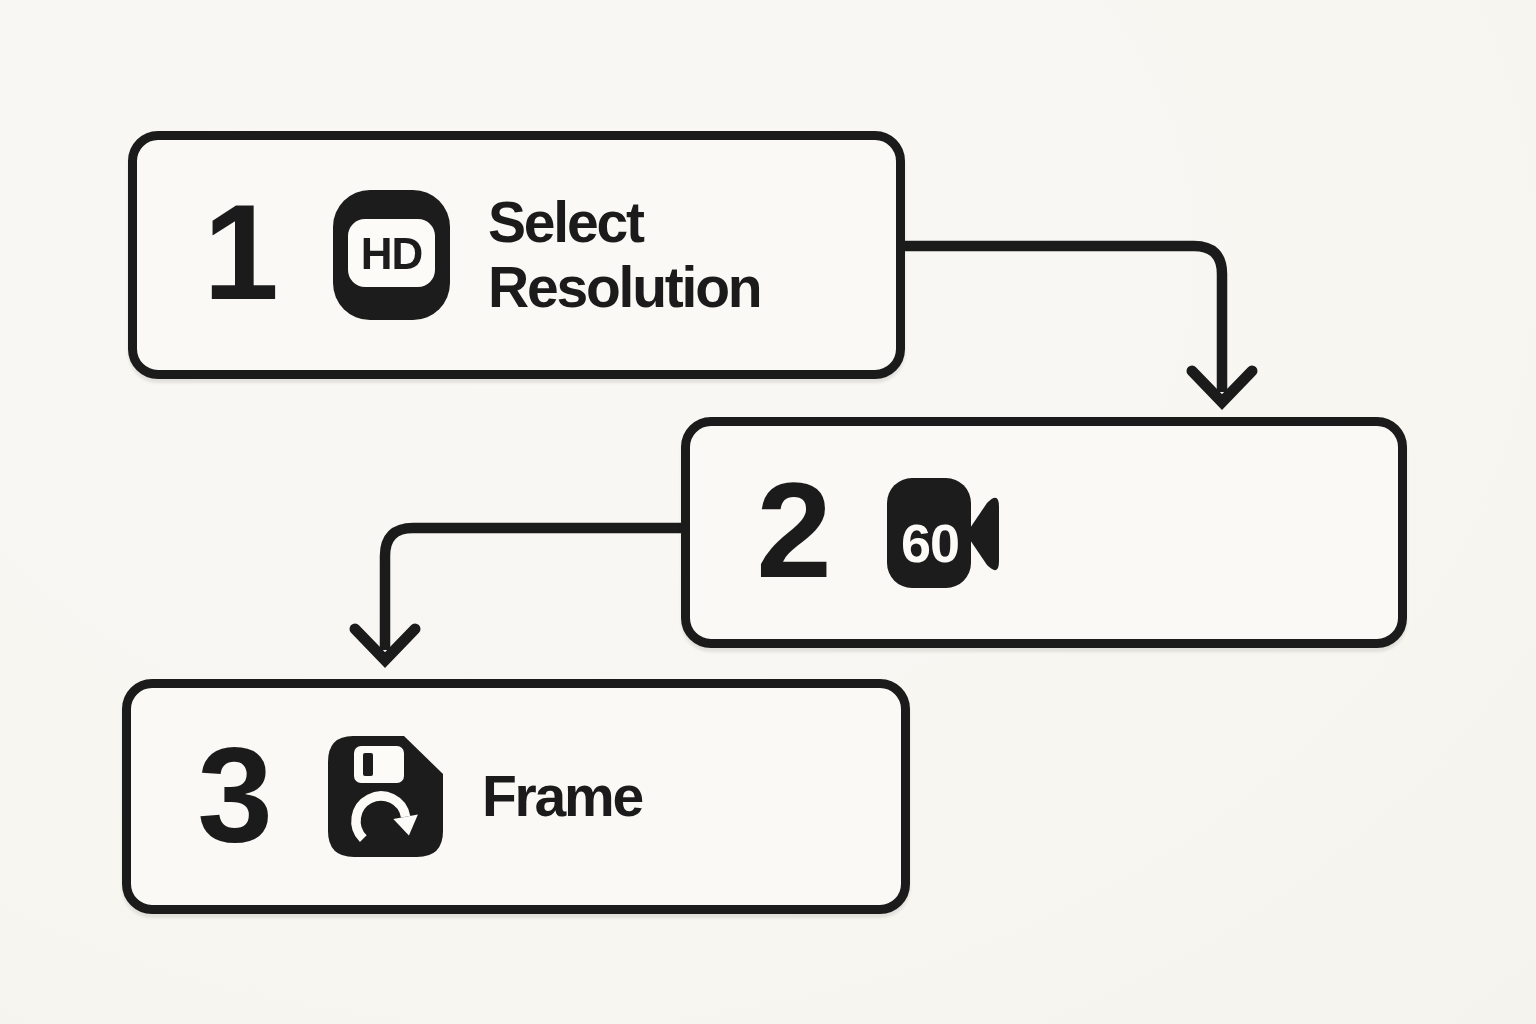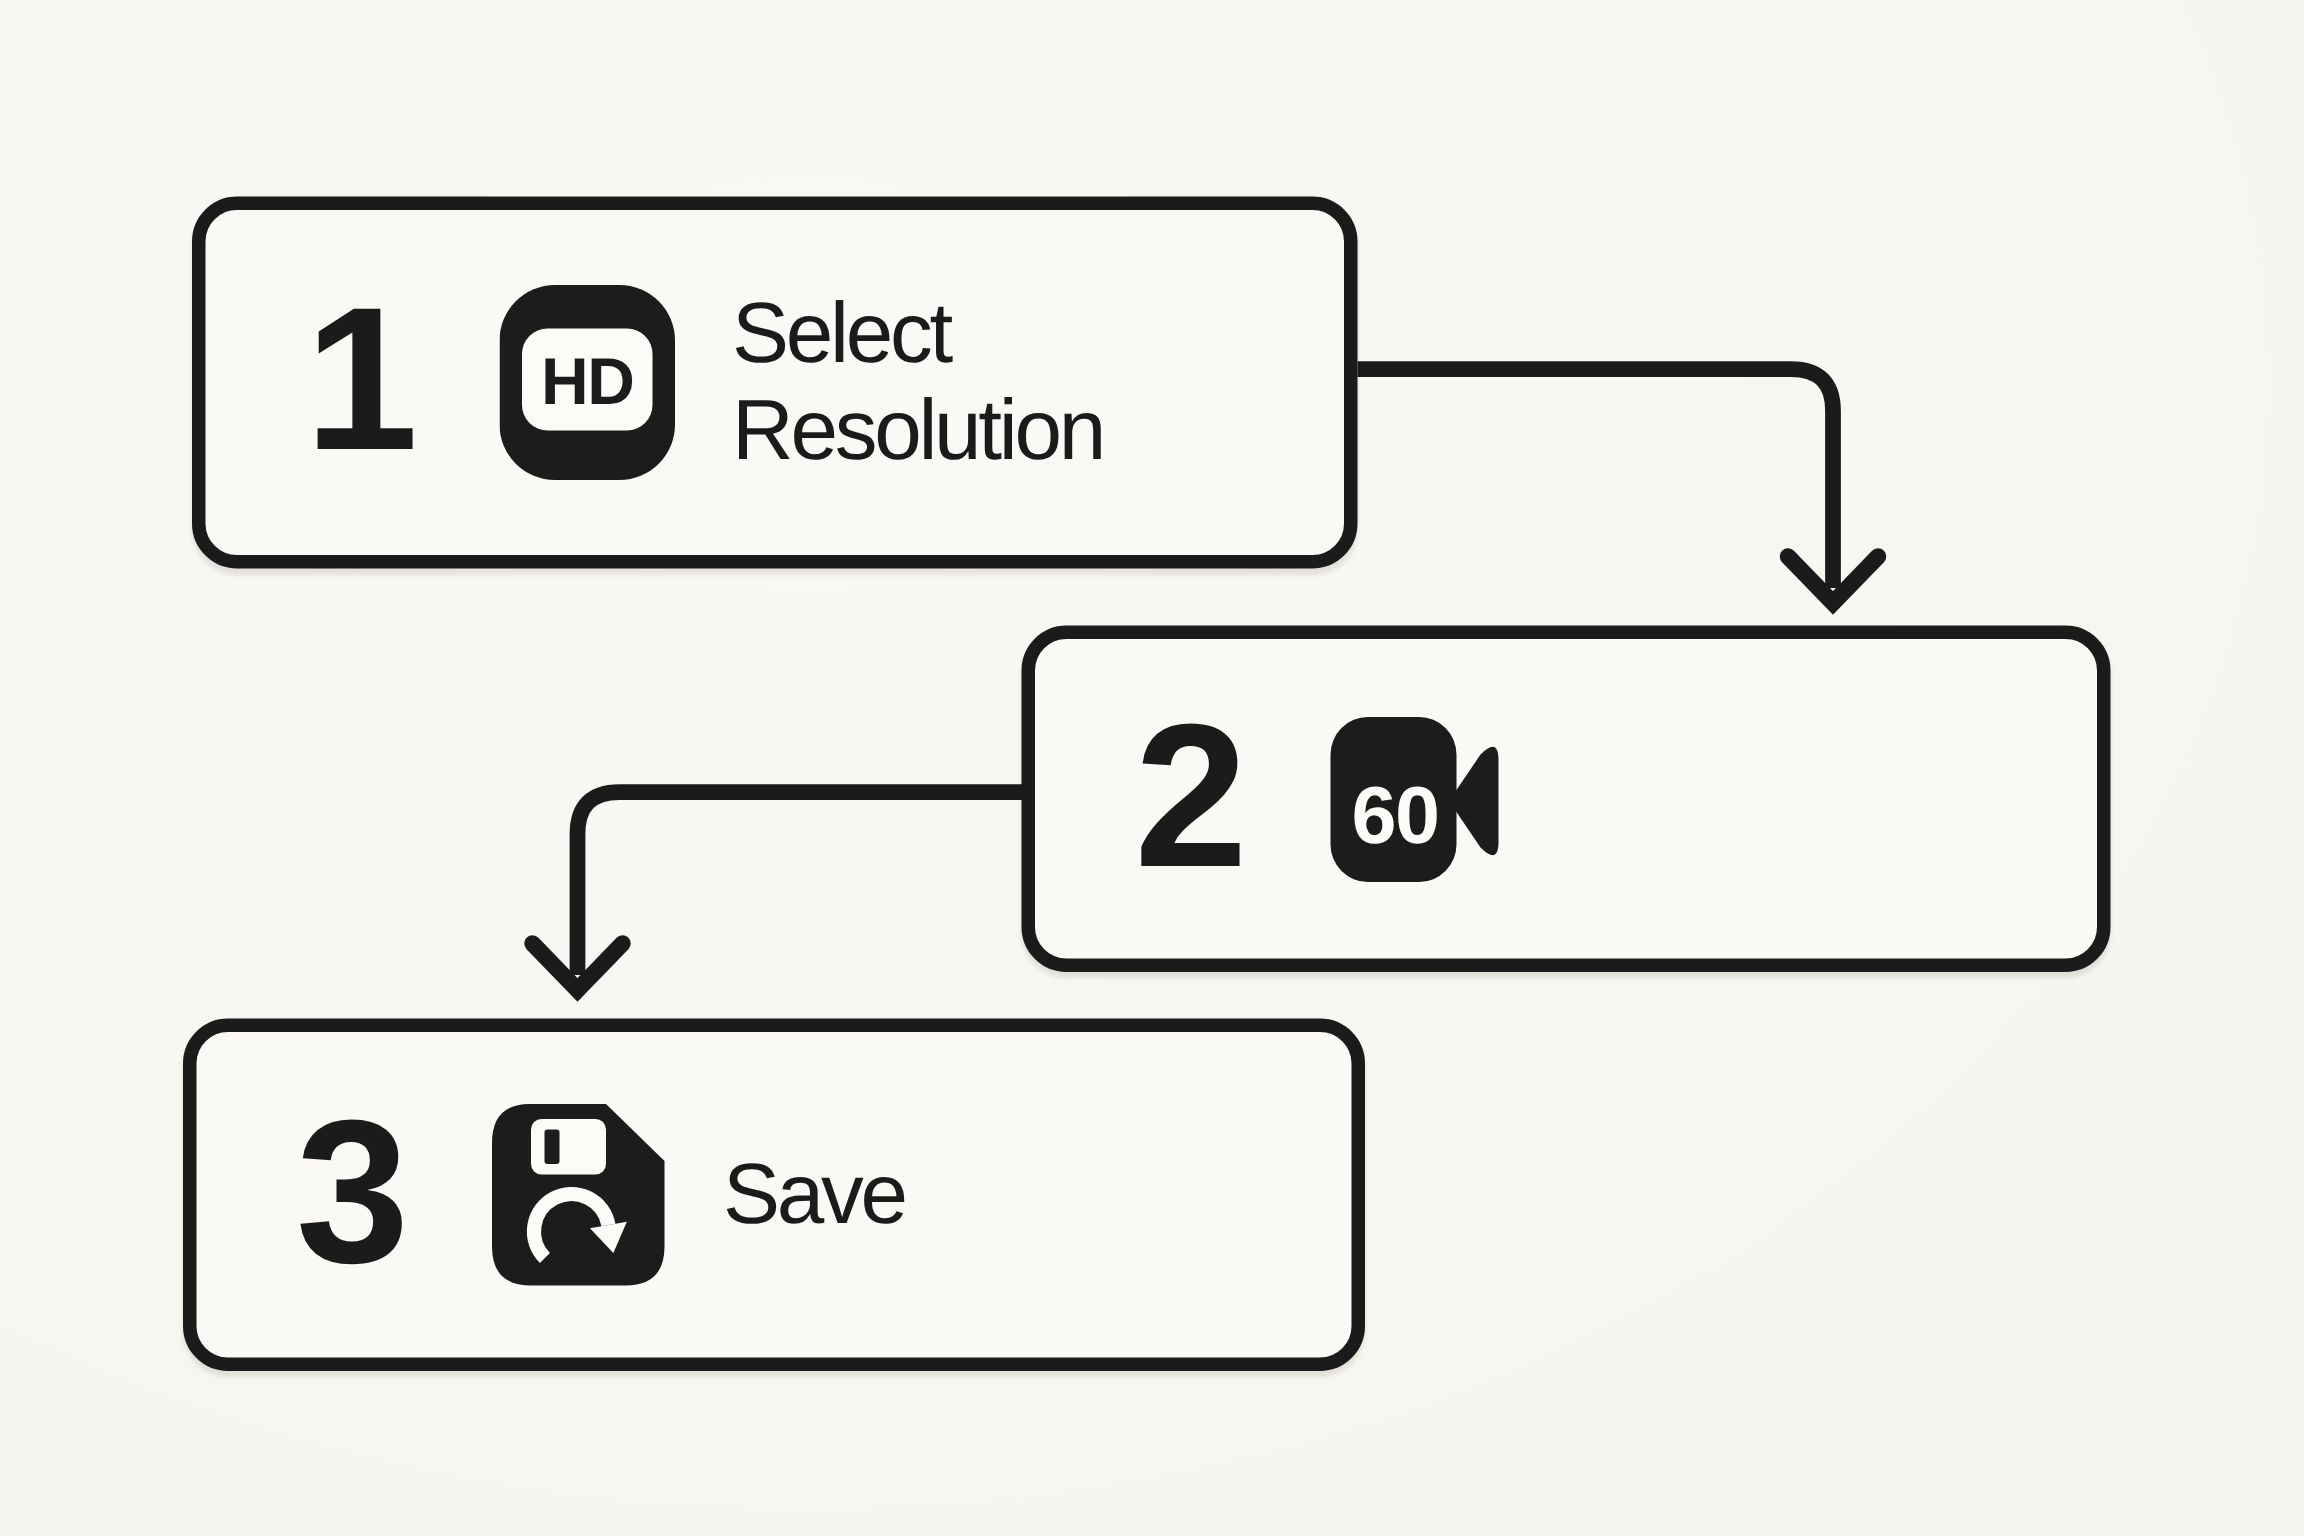--- a/index.html
+++ b/index.html
@@ -48,21 +48,21 @@
     padding-bottom: 6px;
   }
   .step-icon {
     margin-left: 56px;
     flex: 0 0 auto;
     display: block;
   }
   .step-label {
     margin-left: 38px;
     font-size: 57px;
-    font-weight: 400;
+    font-weight: 700;
     letter-spacing: -2.2px;
     line-height: 65px;
     white-space: nowrap;
   }
   .icon-ink { fill: #1c1c1c; }
   .icon-paper { fill: #fcfbf8; }
   .icon-text {
     font-family: "Liberation Sans", "DejaVu Sans", sans-serif;
     font-weight: 700;
   }
@@ -121,17 +121,17 @@
   <div class="step-box box-3">
     <div class="step-number">3</div>
     <svg class="step-icon" width="117" height="123" viewBox="0 0 117 123">
       <path class="icon-ink" d="M 26 1 L 77 1 L 116 39 L 116 96 Q 116 122 90 122 L 27 122 Q 1 122 1 96 L 1 27 Q 1 1 26 1 Z"></path>
       <rect class="icon-paper" x="27" y="11" width="50" height="37" rx="7"></rect>
       <rect class="icon-ink" x="36" y="18" width="10" height="23" rx="2"></rect>
       <path d="M 36.3 103.7 A 25 25 0 1 1 78.6 81.7" fill="none" stroke="#fcfbf8" stroke-width="9.5" stroke-linecap="butt"></path>
       <polygon points="90.9,79.5 66.3,83.9 81.9,100.4" fill="#fcfbf8"></polygon>
     </svg>
     <div class="step-label">
-      <div>Save</div>
+      <div>Frame</div>
     </div>
   </div>
 
 </div>
 
 </body></html>

